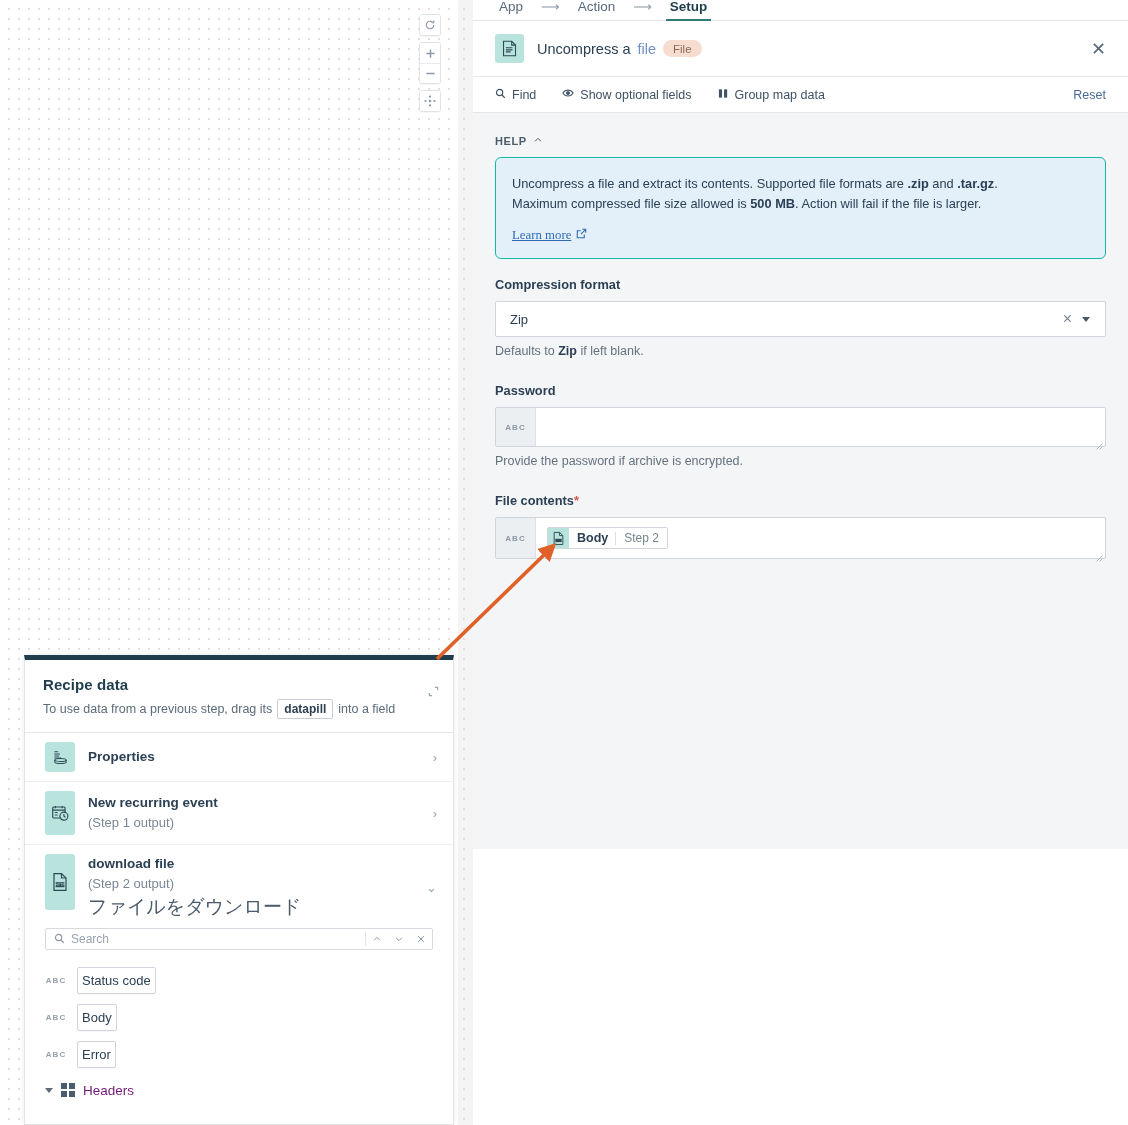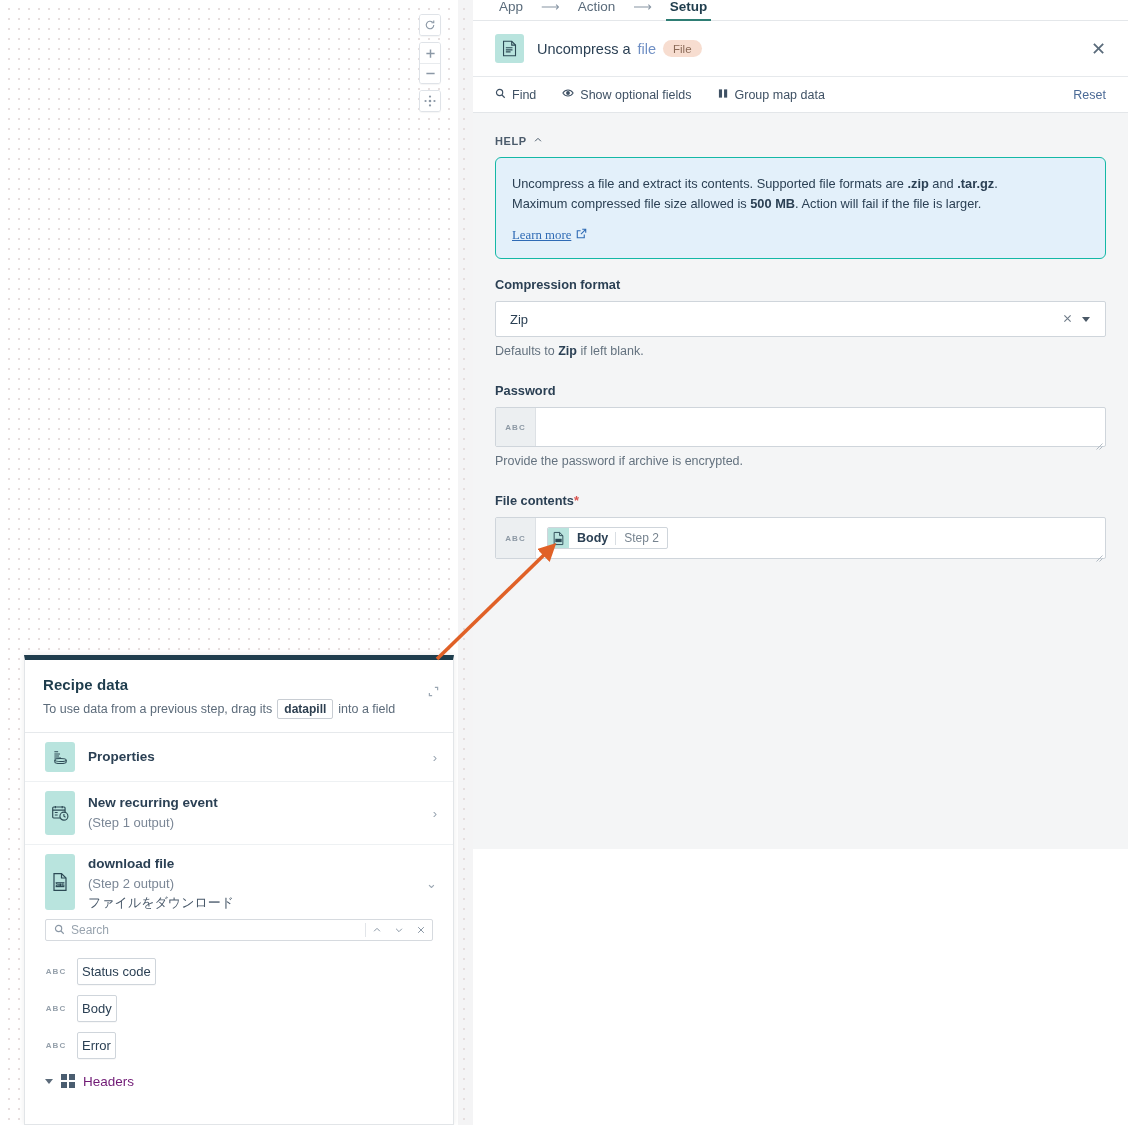--- a/index.html
+++ b/index.html
@@ -80,21 +80,21 @@
   .rp-row:last-of-type { border-bottom: none; }
   .rp-icon {
     width: 30px; height: 30px; background: #b9e4de; border-radius: 3px;
     display: flex; align-items: center; justify-content: center; flex: 0 0 30px;
     color: #2c4a55;
   }
   .rp-icon.tall { height: 44px; }
   .rp-labels { flex: 1; min-width: 0; }
   .rp-name { font-size: 13.5px; font-weight: bold; color: #2b4054; line-height: 1.45; }
   .rp-meta { font-size: 13px; color: #7b8796; line-height: 1.5; }
-  .rp-jp { font-size: 13px; color: #4a5a6b; line-height: 1.5; }
+  .rp-jp { font-size: 19px; color: #4a5a6b; line-height: 1.5; }
   .rp-chev { color: #9aa6b2; font-size: 13px; flex: 0 0 auto; }
 
   .rp-search-wrap { padding: 2px 20px 0 20px; }
   .rp-search {
     display: flex; align-items: center; height: 22px;
     border: 1px solid #d6dadf; border-radius: 2px; background: #fff;
   }
   .rp-search .mag { color: #8b98a6; padding: 0 6px 0 8px; display: flex; }
   .rp-search input {
     flex: 1; border: none; outline: none; font-size: 12px; color: #3c4c5c;

